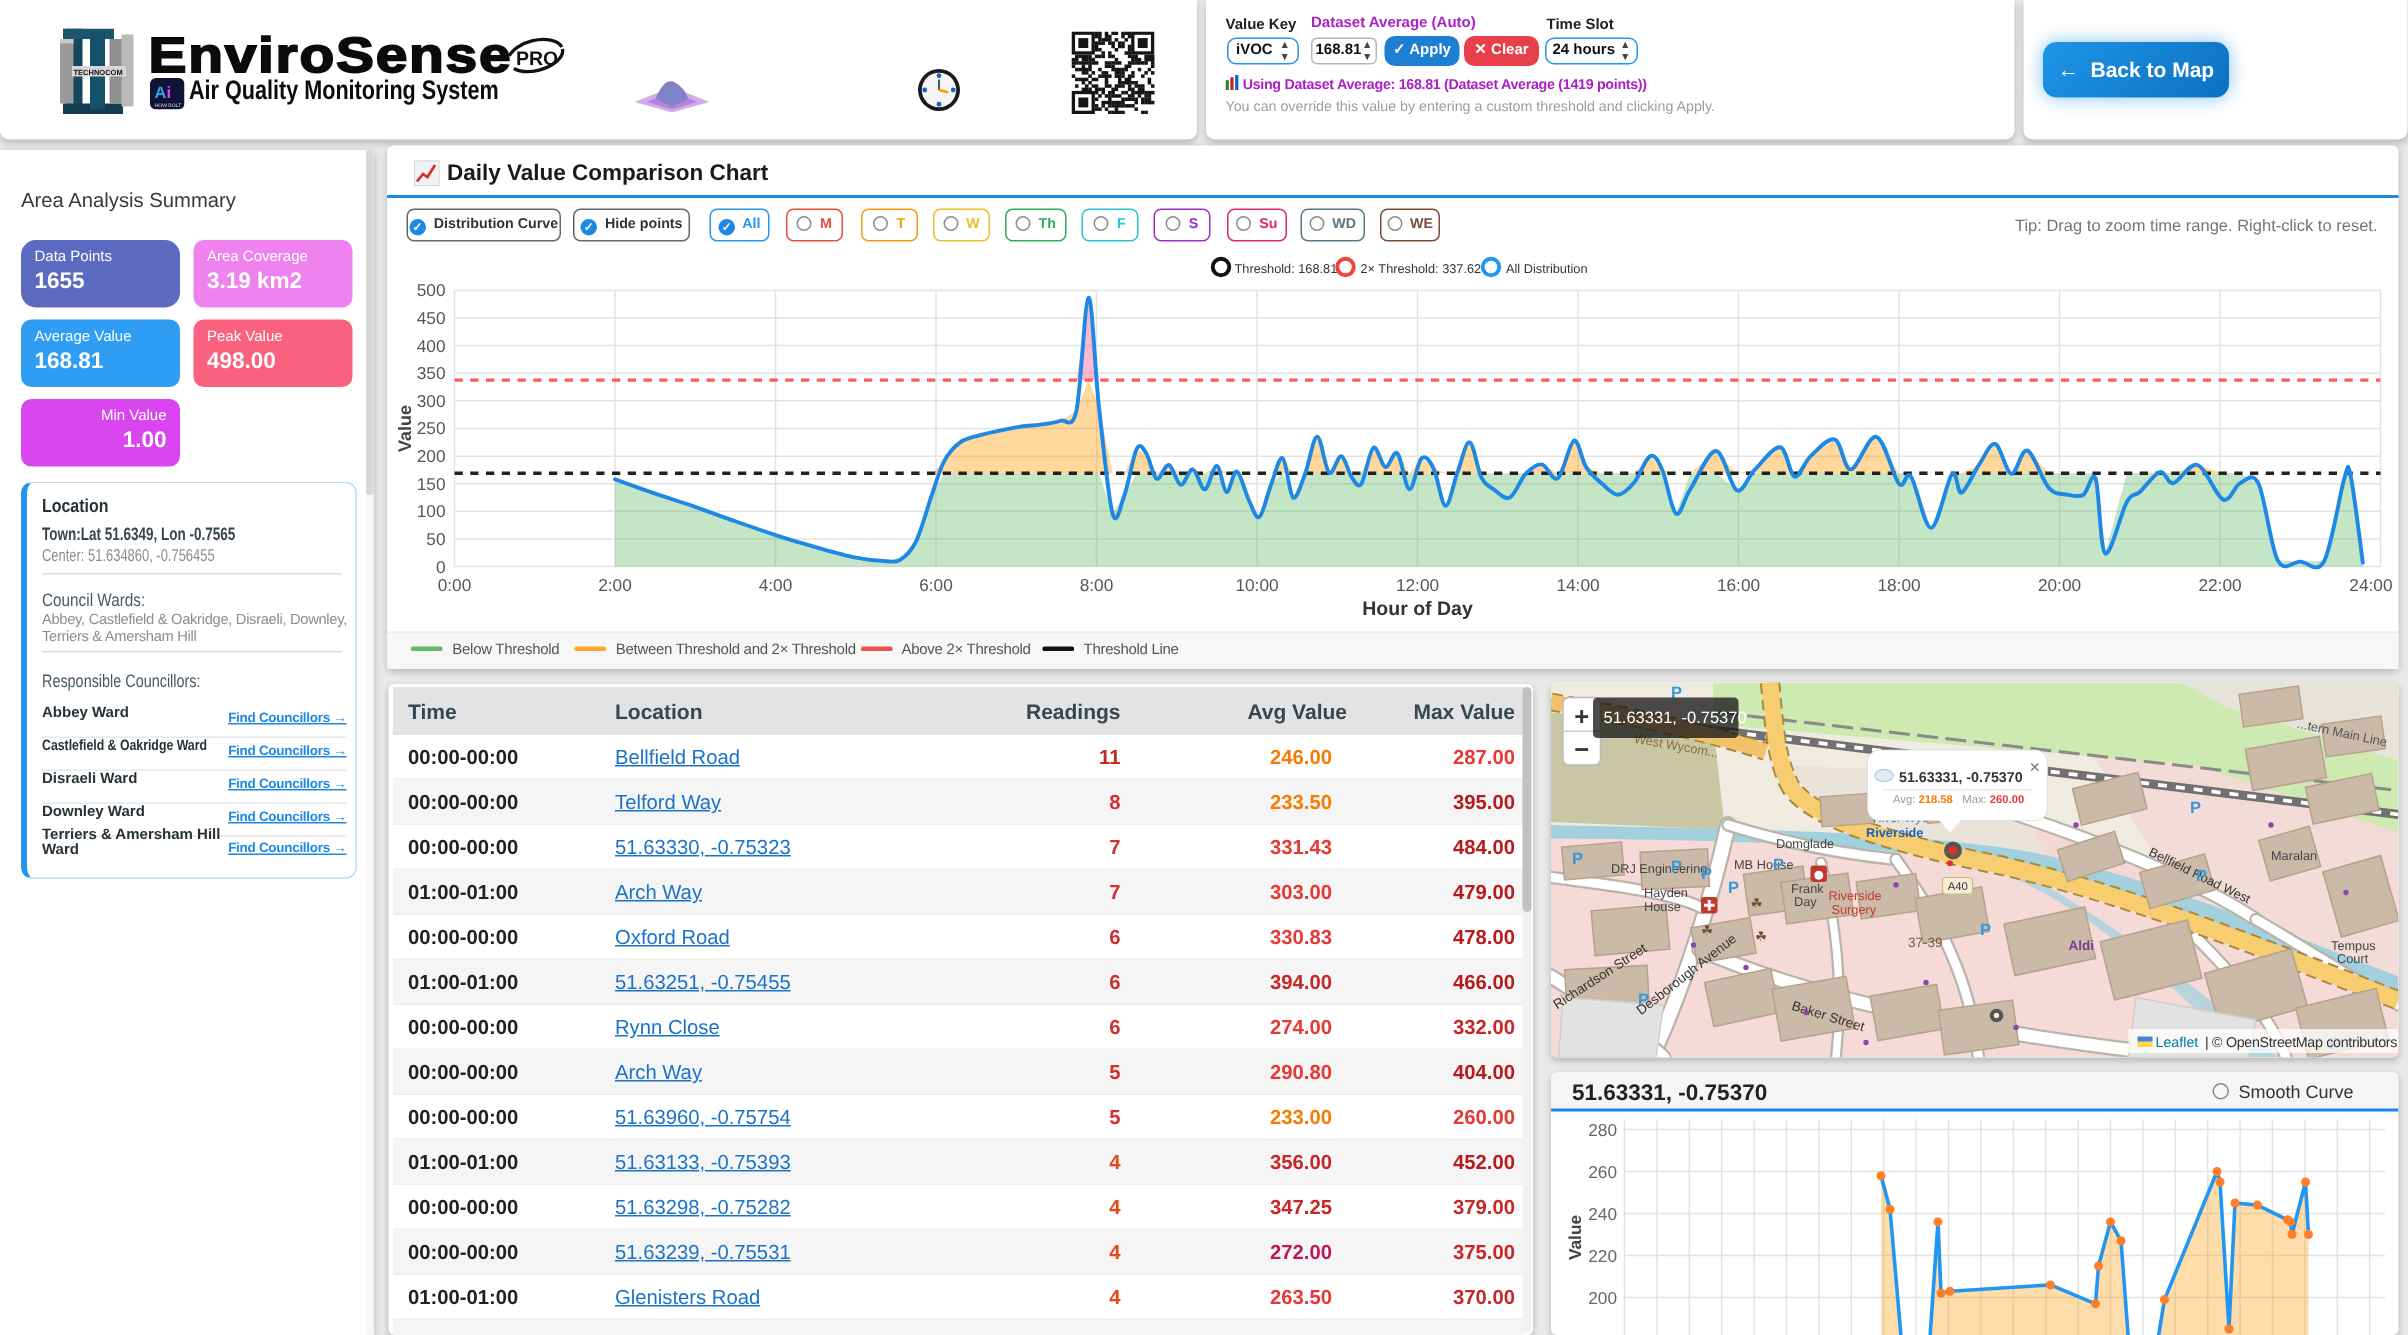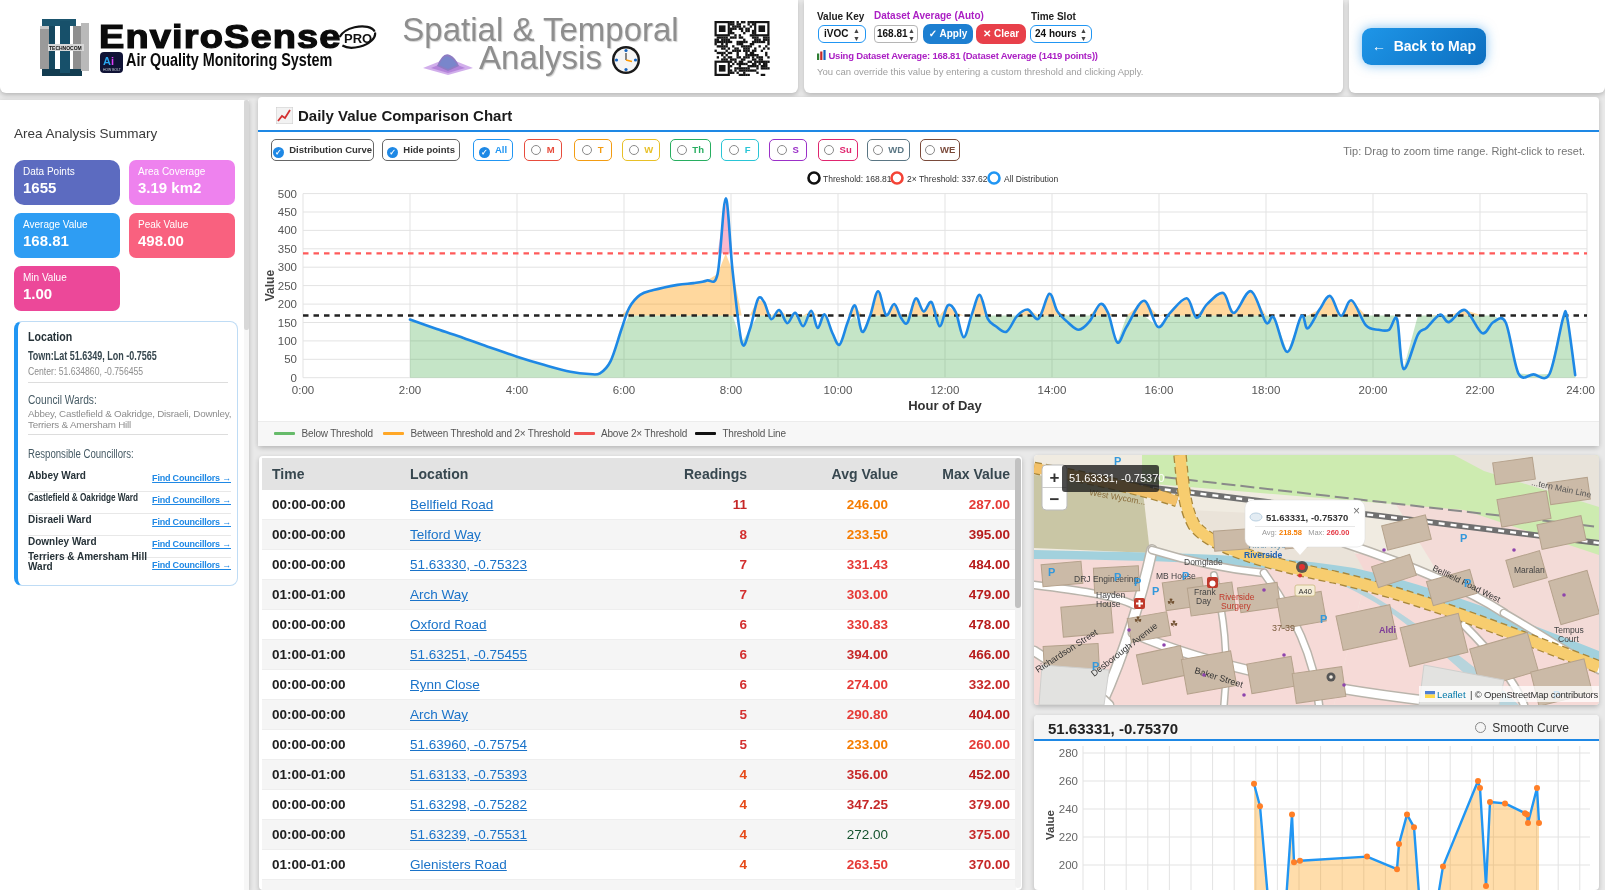--- a/index.html
+++ b/index.html
@@ -38,21 +38,20 @@
   </svg>
 
   <svg style="position:absolute;left:100px;top:52px;" width="23" height="21" viewBox="0 0 23 21">
     <rect x="0" y="0" width="23" height="21" rx="4" fill="#101336"></rect>
     <text x="3" y="13" font-size="11" font-weight="900" fill="#2aa7f0">A</text>
     <text x="11" y="13" font-size="11" font-weight="900" fill="#e040fb">i</text>
     <text x="3" y="19" font-size="3.4" fill="#cfd8dc">HOW BOLT</text>
   </svg>
   <div style="position:absolute;left:126px;top:51px;font-size:18px;font-weight:bold;color:#0b0b0b;line-height:1;transform:scaleX(0.8);transform-origin:left top;white-space:nowrap;">Air Quality Monitoring System</div>
 
-  <div style="position:absolute;left:400px;top:16px;width:281px;text-align:center;font-size:33px;color:#8e8e8e;line-height:28px;text-shadow:1px 1px 1px rgba(0,0,0,0.18);">Spatial &amp; Temporal<br><span>Analysis</span></div>
 
   <svg style="position:absolute;left:423px;top:49px;" width="50" height="26" viewBox="0 0 50 26">
     <polygon points="25,9 50,19 25,26 0,19" fill="#c9a0e8" opacity="0.85"></polygon>
     <polygon points="25,12 42,19 25,24 8,19" fill="#b07fd8" opacity="0.9"></polygon>
     <path d="M14,17 Q20,2 27,6 Q33,9 36,17 L25,22 Z" fill="#8e7cc3"></path>
     <path d="M16,16 Q21,5 26,8 Q31,10 34,16 L25,20 Z" fill="#7986cb"></path>
   </svg>
 
   <svg style="position:absolute;left:611px;top:45px;" width="30" height="30" viewBox="0 0 30 30">
     <circle cx="15" cy="15" r="14" fill="#1a1a1a"></circle>
@@ -357,21 +356,21 @@
       <b>3.19 km2</b>
     </div>
   <div class="sc" style="left:14px;top:113px;background:#2e9df3;">
       <span>Average Value</span>
       <b>168.81</b>
     </div>
   <div class="sc" style="left:129px;top:113px;background:#f9617f;">
       <span>Peak Value</span>
       <b>498.00</b>
     </div>
-  <div class="sc" style="left:14px;top:166px;background:#ec4899;">
+  <div class="sc" style="left:14px;top:166px;background:#d946ef;text-align:right;">
       <span>Min Value</span>
       <b>1.00</b>
     </div>
   <div style="position:absolute;left:14px;top:221px;width:224px;height:265px;border:1px solid #bfdcf5;border-left:4px solid #2196f3;border-radius:8px;background:#fff;">
     <div style="position:absolute;left:10px;top:8px;font-size:12.5px;font-weight:bold;color:#263238;transform:scaleX(0.85);transform-origin:left top;">Location</div>
     <div style="position:absolute;left:10px;top:27px;font-size:12px;color:#37474f;font-weight:bold;transform:scaleX(0.75);transform-origin:left top;white-space:nowrap;">Town:Lat 51.6349, Lon -0.7565</div>
     <div style="position:absolute;left:10px;top:43px;font-size:11.5px;color:#8d8d8d;transform:scaleX(0.75);transform-origin:left top;white-space:nowrap;">Center: 51.634860, -0.756455</div>
     <div style="position:absolute;left:10px;top:60px;width:200px;border-top:1px solid #ddd;"></div>
     <div style="position:absolute;left:10px;top:71px;font-size:12px;color:#455a64;transform:scaleX(0.85);transform-origin:left top;">Council Wards:</div>
     <div style="position:absolute;left:10px;top:86px;width:210px;font-size:9.8px;letter-spacing:-0.2px;color:#8d8d8d;line-height:11px;white-space:nowrap;">Abbey, Castlefield &amp; Oakridge, Disraeli, Downley,<br>Terriers &amp; Amersham Hill</div>
@@ -568,21 +567,21 @@
  <span style="position:absolute;left:10px;top:7px;font-weight:bold;color:#212121;">00:00-00:00</span>
  <span style="position:absolute;left:148px;top:7px;color:#1a73c9;text-decoration:underline;">51.63298, -0.75282</span>
  <span style="position:absolute;left:420px;top:7px;width:65px;text-align:right;font-weight:bold;color:#e64a19;">4</span>
  <span style="position:absolute;left:546px;top:7px;width:80px;text-align:right;font-weight:bold;color:#c62828;">347.25</span>
  <span style="position:absolute;left:668px;top:7px;width:80px;text-align:right;font-weight:bold;color:#c62828;">379.00</span>
 </div>
     <div style="position:absolute;left:3px;top:364px;width:754px;height:30px;background:#f5f5f5;border-bottom:1px solid #eee;font-size:13.5px;">
  <span style="position:absolute;left:10px;top:7px;font-weight:bold;color:#212121;">00:00-00:00</span>
  <span style="position:absolute;left:148px;top:7px;color:#1a73c9;text-decoration:underline;">51.63239, -0.75531</span>
  <span style="position:absolute;left:420px;top:7px;width:65px;text-align:right;font-weight:bold;color:#e64a19;">4</span>
- <span style="position:absolute;left:546px;top:7px;width:80px;text-align:right;font-weight:normal;color:#14532d;">272.00</span>
+ <span style="position:absolute;left:546px;top:7px;width:80px;text-align:right;font-weight:bold;color:#be185d;">272.00</span>
  <span style="position:absolute;left:668px;top:7px;width:80px;text-align:right;font-weight:bold;color:#c62828;">375.00</span>
 </div>
     <div style="position:absolute;left:3px;top:394px;width:754px;height:30px;background:#fff;border-bottom:1px solid #eee;font-size:13.5px;">
  <span style="position:absolute;left:10px;top:7px;font-weight:bold;color:#212121;">01:00-01:00</span>
  <span style="position:absolute;left:148px;top:7px;color:#1a73c9;text-decoration:underline;">Glenisters Road</span>
  <span style="position:absolute;left:420px;top:7px;width:65px;text-align:right;font-weight:bold;color:#e64a19;">4</span>
  <span style="position:absolute;left:546px;top:7px;width:80px;text-align:right;font-weight:bold;color:#e53935;">263.50</span>
  <span style="position:absolute;left:668px;top:7px;width:80px;text-align:right;font-weight:bold;color:#c62828;">370.00</span>
 </div>
  <div style="position:absolute;left:3px;top:424px;width:754px;height:10px;background:#f5f5f5;"></div>

